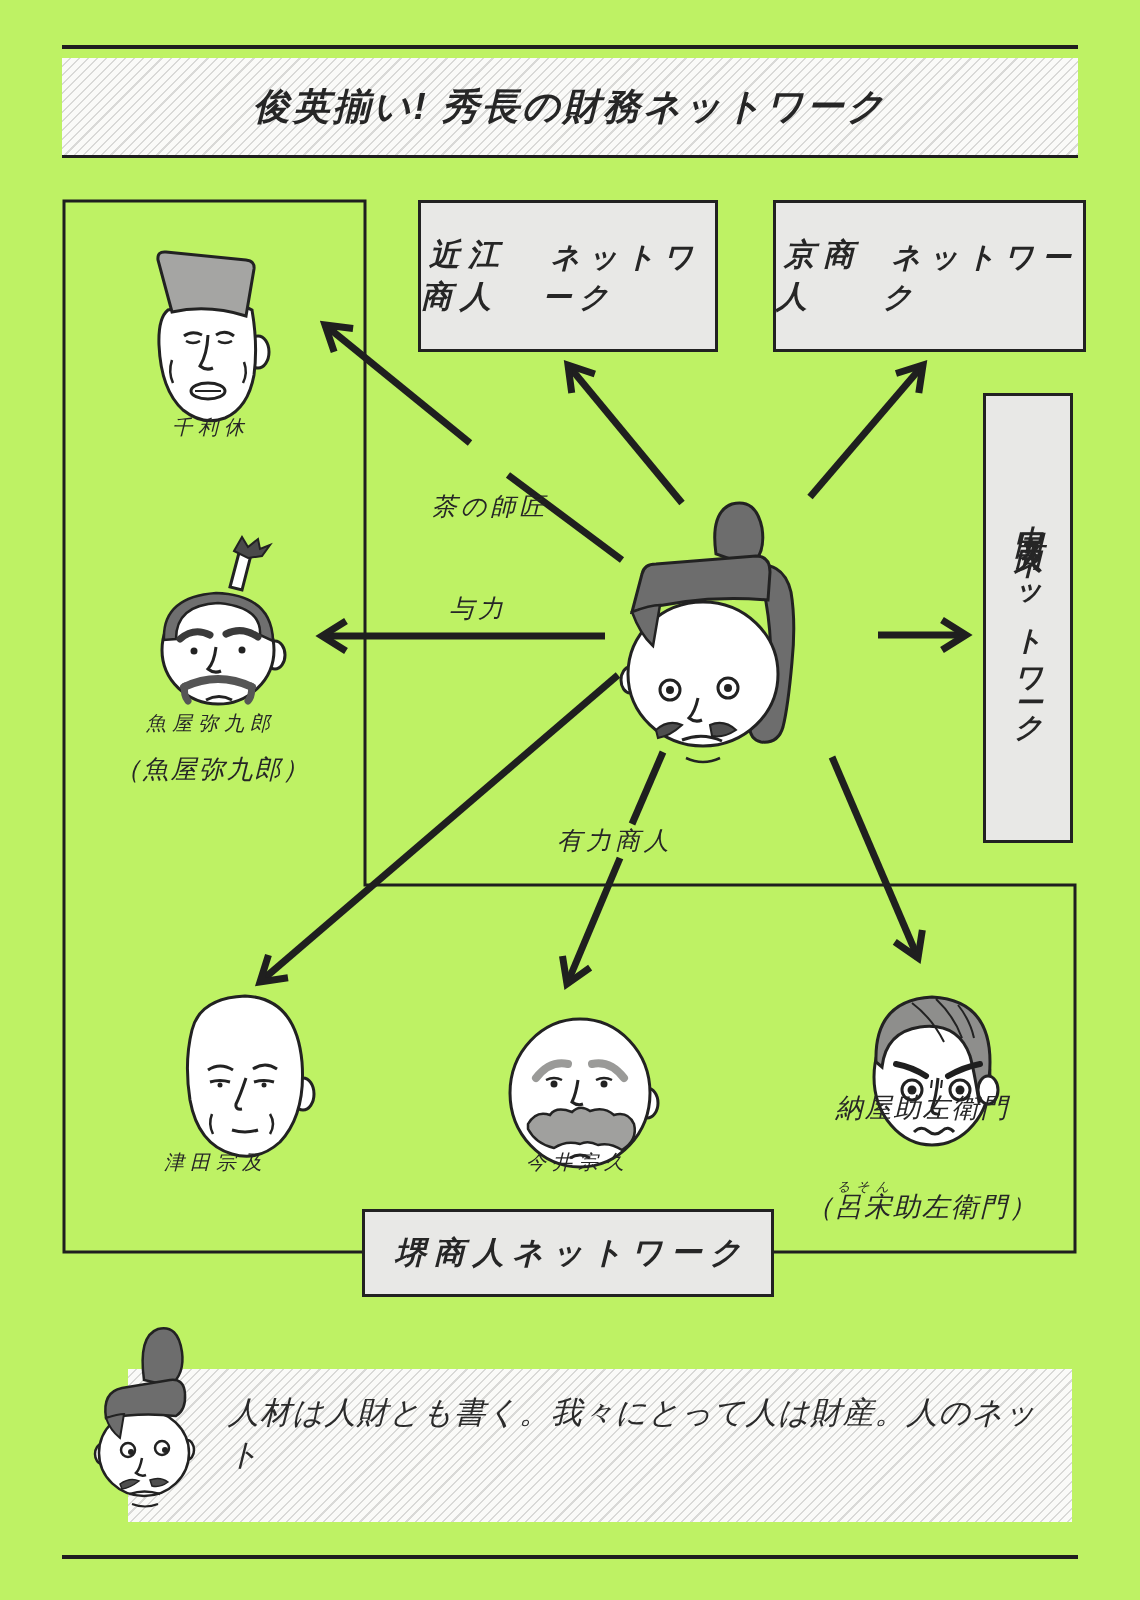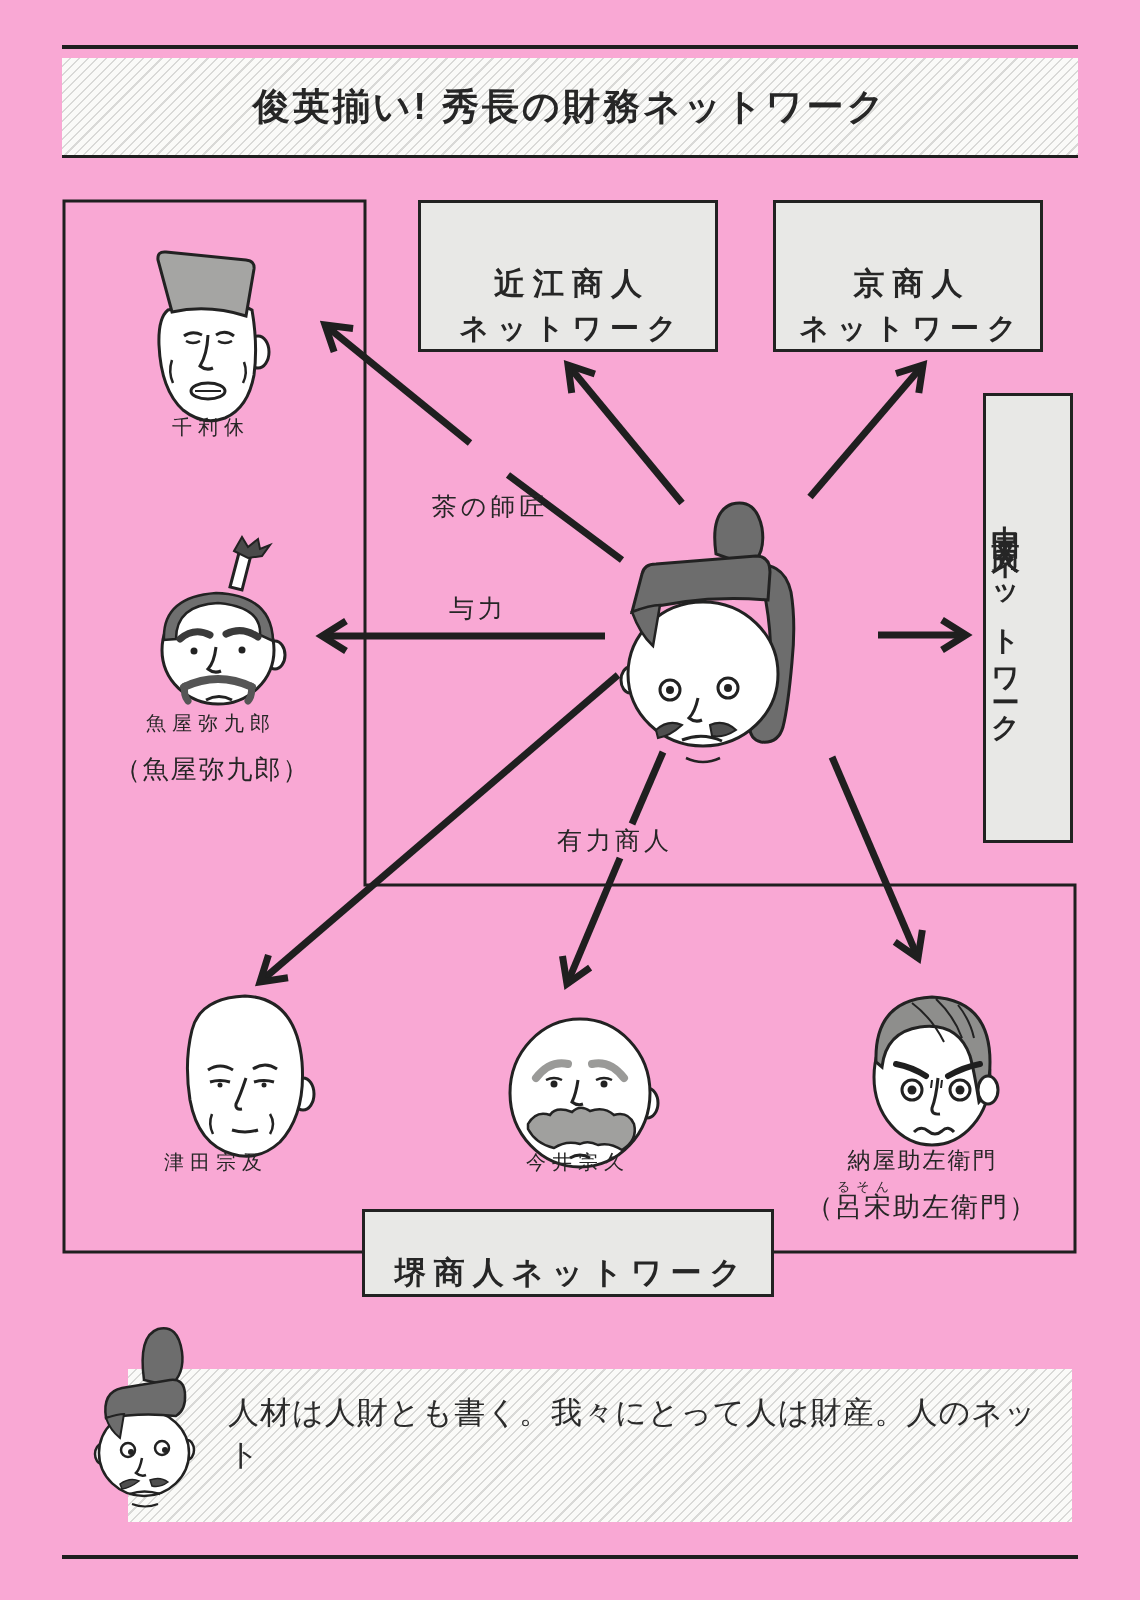--- a/index.html
+++ b/index.html
@@ -1,32 +1,32 @@
 <!DOCTYPE html>
 <html><head>
 <meta charset="utf-8">
 <style>
   html,body{margin:0;padding:0;background:#ffffff;}
   body{font-family:"Liberation Sans","DejaVu Sans",sans-serif;color:#262626;}
-  .page{position:relative;width:1140px;height:1600px;background:#f9a8d4;overflow:hidden;}
+  .page{position:relative;width:1140px;height:1600px;background:#bef264;overflow:hidden;font-style:italic;}
   .abs{position:absolute;}
   .rule{position:absolute;background:#1f1f1f;}
   .hatch{
     background-color:#fafaf8;
     background-image:repeating-linear-gradient(135deg,rgba(0,0,0,0) 0px,rgba(0,0,0,0) 5px,#d9d9d7 5px,#d9d9d7 6.5px);
   }
   .title{
     position:absolute;left:62px;top:58px;width:1016px;height:97px;
     display:flex;align-items:center;justify-content:center;
     font-size:37px;font-weight:bold;letter-spacing:3px;color:#262626;
   }
   svg.overlay{position:absolute;left:0;top:0;z-index:1;pointer-events:none;}
   .netbox{
     position:absolute;z-index:2;background:#e8e8e6;border:3px solid #222;box-sizing:border-box;
-    display:flex;flex-direction:column;align-items:center;justify-content:flex-end;
+    display:flex;flex-direction:row;align-items:center;justify-content:center;
     font-weight:bold;color:#262626;
   }
   .netbox .l1{font-size:31px;letter-spacing:8px;text-indent:8px;}
   .netbox .l2{font-size:29px;letter-spacing:8px;text-indent:8px;margin-top:4px;}
   .vbox{writing-mode:vertical-rl;font-size:28px;font-weight:bold;letter-spacing:7px;}
   .sakaibox{font-size:31px;letter-spacing:8px;text-indent:8px;}
   .pname{position:absolute;z-index:2;text-align:center;font-size:20px;letter-spacing:6px;color:#262626;}
   .palias{position:absolute;z-index:2;text-align:center;font-size:26px;letter-spacing:2px;color:#262626;}
   .edgelabel{position:absolute;z-index:2;text-align:center;font-size:25px;letter-spacing:4px;color:#262626;}
   .speech{position:absolute;z-index:2;font-size:31px;letter-spacing:1px;color:#2b2b2b;}
@@ -67,21 +67,21 @@
     <line x1="663" y1="752" x2="632" y2="824" stroke="#1f1f1f" stroke-width="7"></line>
     <line x1="620" y1="858" x2="567" y2="984" stroke="#1f1f1f" stroke-width="7" marker-end="url(#ah)"></line>
 
     <line x1="832" y1="757" x2="918" y2="958" stroke="#1f1f1f" stroke-width="7" marker-end="url(#ah)"></line>
   </svg>
 
   <div class="netbox" style="left:418px;top:200px;width:300px;height:152px;">
     <span class="l1">近江商人</span>
     <span class="l2">ネットワーク</span>
   </div>
-  <div class="netbox" style="left:773px;top:200px;width:270px;height:152px;">
+  <div class="netbox" style="left:773px;top:200px;width:313px;height:152px;">
     <span class="l1">京商人</span>
     <span class="l2">ネットワーク</span>
   </div>
   <div class="netbox vbox" style="left:983px;top:393px;width:90px;height:450px;">中国商人ネットワーク</div>
   <div class="netbox sakaibox" style="left:362px;top:1209px;width:412px;height:88px;">堺商人ネットワーク</div>
 
   <div class="edgelabel" style="left:420px;top:442px;width:140px;margin-top:48px;">茶の師匠</div>
   <div class="edgelabel" style="left:438px;top:592px;width:80px;">与力</div>
   <div class="edgelabel" style="left:545px;top:824px;width:140px;">有力商人</div>
 
@@ -180,21 +180,21 @@
     <path d="M96,104 Q112,95 128,92" fill="none" stroke="#1f1f1f" stroke-width="6" stroke-linecap="round"></path>
     <circle cx="60" cy="118" r="10" fill="#fff" stroke="#222" stroke-width="3"></circle>
     <circle cx="60" cy="118" r="4.5" fill="#222"></circle>
     <circle cx="108" cy="118" r="10" fill="#fff" stroke="#222" stroke-width="3"></circle>
     <circle cx="108" cy="118" r="4.5" fill="#222"></circle>
     <path d="M80,108 L79,116" fill="none" stroke="#222" stroke-width="2"></path>
     <path d="M90,108 L89,116" fill="none" stroke="#222" stroke-width="2"></path>
     <path d="M86,106 Q84,126 80,136 Q79,143 88,142" fill="none" stroke="#222" stroke-width="3"></path>
     <path d="M62,160 q7,-7 14,-1 q7,6 14,0 q6,-6 12,1" fill="none" stroke="#222" stroke-width="3"></path>
   </svg>
-  <div class="pname" style="left:800px;top:1145px;width:245px;letter-spacing:2px;font-size:23px;">納屋助左衛門</div>
+  <div class="pname" style="left:800px;top:1090px;width:245px;letter-spacing:2px;font-size:27px;">納屋助左衛門</div>
   <div class="palias" style="left:788px;top:1180px;width:268px;font-size:27px;">
     <span>（</span><ruby><span>呂宋</span><rt>るそん</rt></ruby><span>助左衛門）</span>
   </div>
 
   <div class="abs hatch" style="left:128px;top:1369px;width:944px;height:153px;"></div>
   <svg class="portrait" style="left:82px;top:1322px;z-index:3;" width="130" height="195" viewBox="0 0 130 195">
     <path d="M62,58 Q56,14 76,7 Q96,2 100,30 Q103,52 88,64 Z" fill="#6d6d6d" stroke="#222" stroke-width="2.5"></path>
     <ellipse cx="20" cy="132" rx="7" ry="10" fill="#fff" stroke="#222" stroke-width="2.5"></ellipse>
     <ellipse cx="105" cy="128" rx="7" ry="10" fill="#fff" stroke="#222" stroke-width="2.5"></ellipse>
     <ellipse cx="62" cy="131" rx="45" ry="43" fill="#fff" stroke="#222" stroke-width="2.5"></ellipse>

